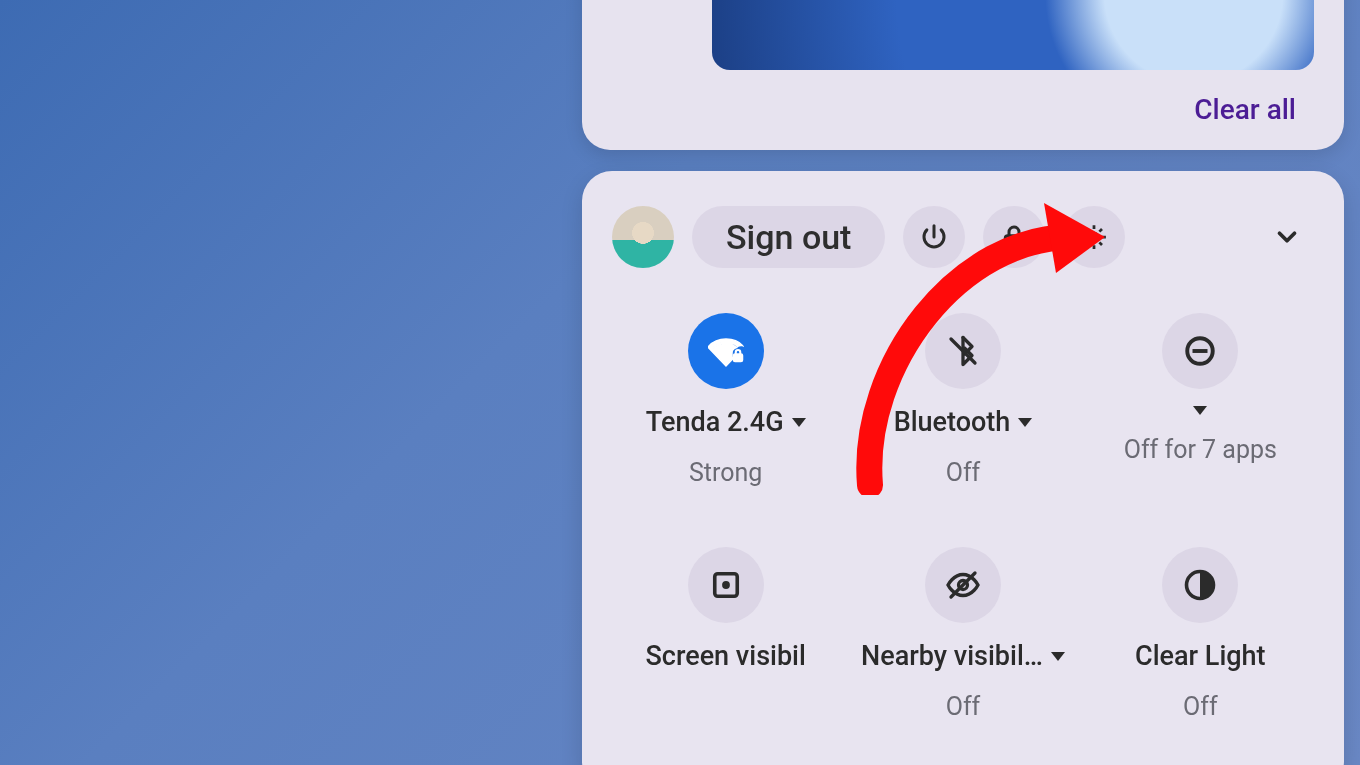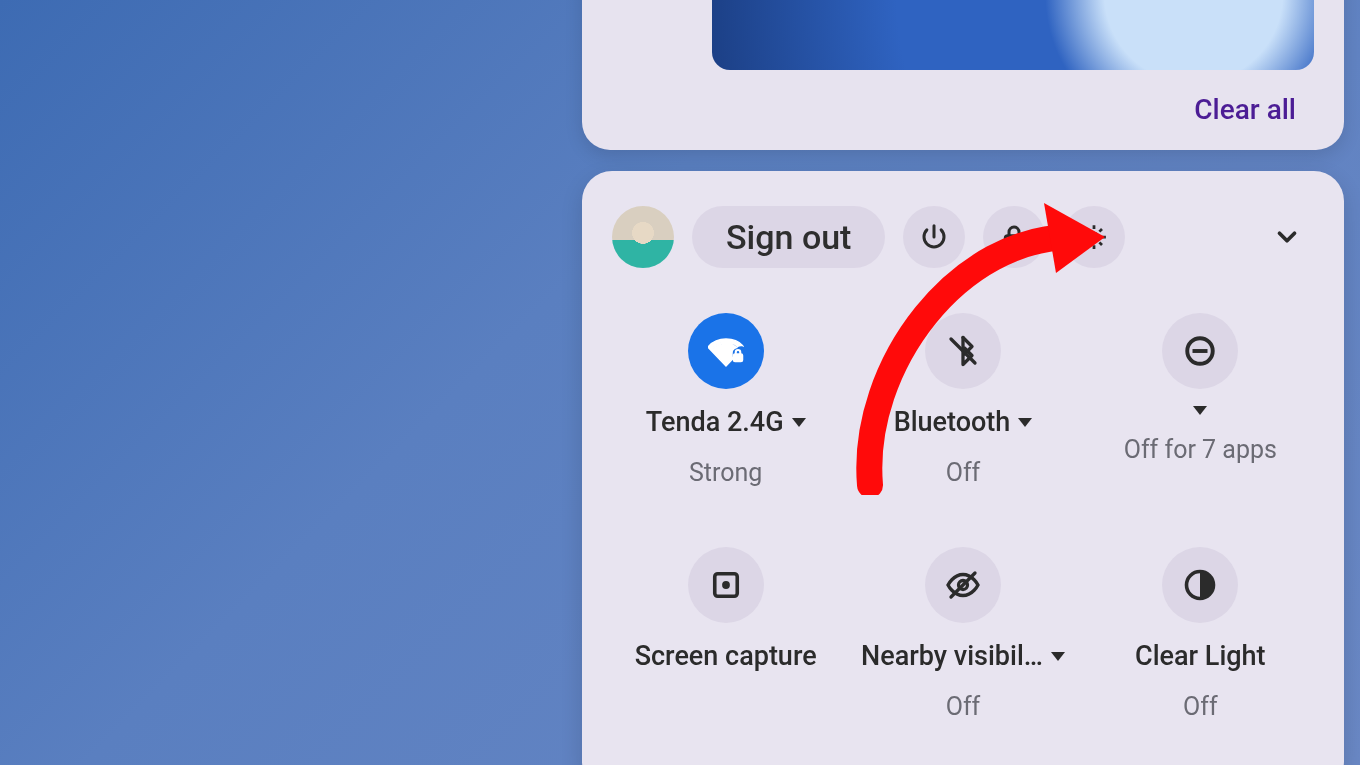--- a/index.html
+++ b/index.html
@@ -267,21 +267,21 @@
     </div>
 
     <div class="tile">
       <div class="tile-icon">
         <svg viewBox="0 0 24 24" fill="none" stroke="#2b2b2b" stroke-width="2.4">
           <rect x="4.5" y="4.5" width="15" height="15" rx="2"></rect>
             <circle cx="12" cy="12" r="2.6" fill="#2b2b2b" stroke="none"></circle>
         </svg>
       </div>
       <div class="tile-label-row">
-        <span class="tile-label-text" style="max-width:none; white-space:normal; line-height:1.25;">Screen capture</span>
+        <span class="tile-label-text" style="max-width:none; white-space:normal; line-height:1.25;">Screen visibil</span>
       </div>
       <div class="tile-sub"></div>
     </div>
 
     <div class="tile">
       <div class="tile-icon">
         <svg viewBox="0 0 24 24" fill="none" stroke="#2b2b2b" stroke-width="2.2" stroke-linecap="round">
           <path d="M2 12s3.5-7 10-7 10 7 10 7-3.5 7-10 7S2 12 2 12Z"></path>
           <circle cx="12" cy="12" r="3"></circle>
           <line x1="4" y1="20" x2="20" y2="4"></line>

